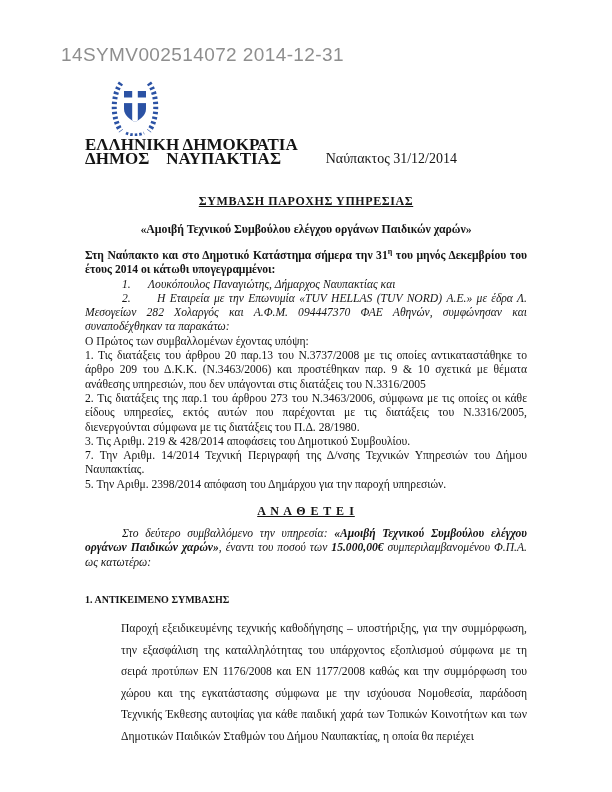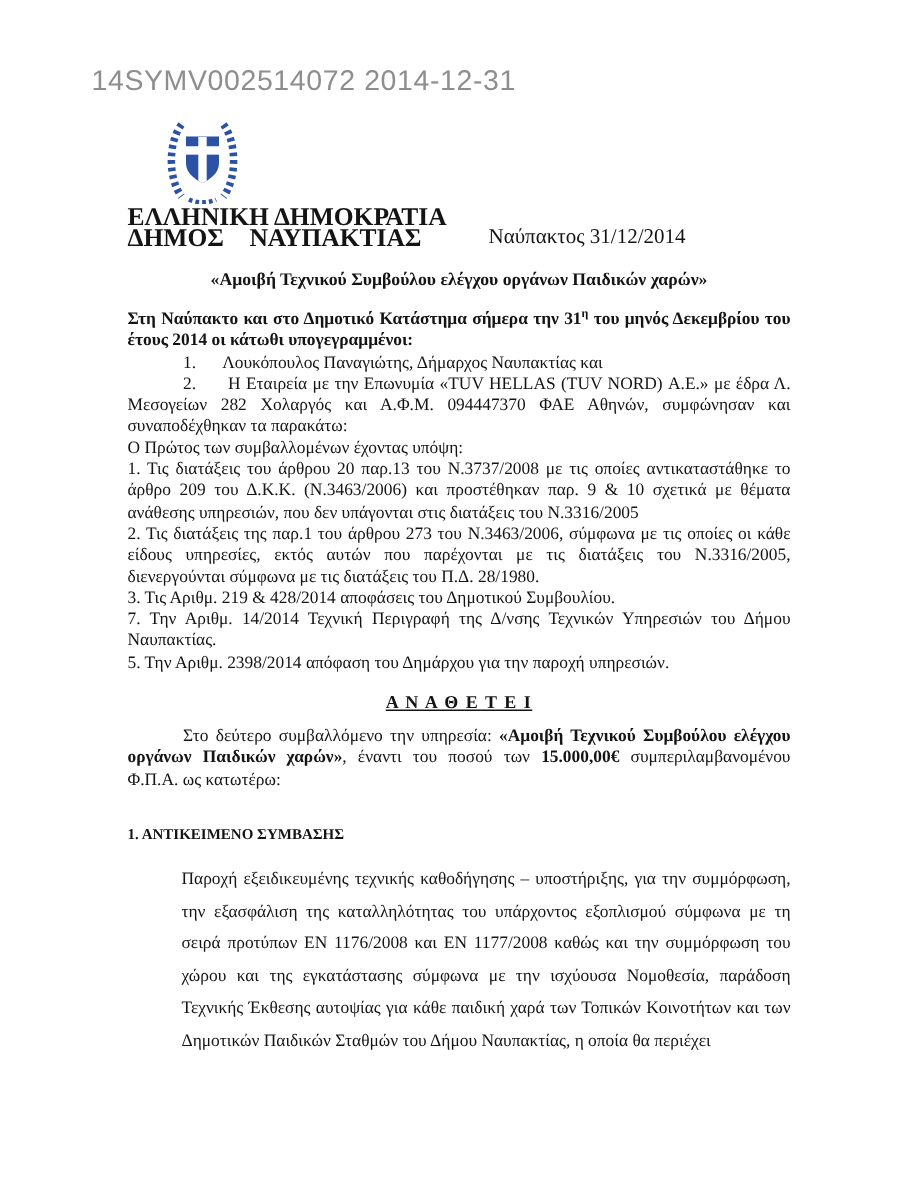--- a/index.html
+++ b/index.html
@@ -30,21 +30,21 @@
   .org-line { font-weight: bold; font-size: 17px; line-height: 14px; }
   .date { margin-left: auto; margin-right: 70px; font-size: 14px; line-height: 14px; }
   .title {
     margin-top: 28px; text-align: center; font-weight: bold;
     font-size: 12px; letter-spacing: 0.6px; text-decoration: underline;
     line-height: 15px;
   }
   .subtitle { margin-top: 13px; text-align: center; font-weight: bold; font-size: 11.8px; line-height: 14px; }
   .para { margin: 0; font-size: 11.6px; line-height: 14.3px; text-align: justify; }
   .intro { margin-top: 13px; font-weight: bold; }
-  .indented { text-indent: 37px; }
+  .indented { text-indent: 37px; font-style: italic; }
   .award {
     margin-top: 12px; text-align: center; font-weight: bold;
     font-size: 12px; letter-spacing: 1px; text-decoration: underline;
     line-height: 15px;
   }
   .assignment { margin-top: 8px; }
   .section-heading { margin-top: 22px; font-weight: bold; font-size: 10px; line-height: 15px; }
   .spaced { margin-top: 11px; line-height: 21.6px; margin-left: 36px; }
   sup { font-size: 8px; vertical-align: super; line-height: 0; }
   b { font-weight: bold; }
@@ -79,20 +79,21 @@
     </div>
 
     <div class="header-row">
       <div>
         <div class="org-line">ΕΛΛΗΝΙΚΗ ΔΗΜΟΚΡΑΤΙΑ</div>
         <div class="org-line">ΔΗΜΟΣ&nbsp;&nbsp;&nbsp;&nbsp;ΝΑΥΠΑΚΤΙΑΣ</div>
       </div>
       <div class="date">Ναύπακτος 31/12/2014</div>
     </div>
 
+    <div class="title">ΣΥΜΒΑΣΗ ΠΑΡΟΧΗΣ ΥΠΗΡΕΣΙΑΣ</div>
 
     <div class="subtitle">«Αμοιβή Τεχνικού Συμβούλου ελέγχου οργάνων Παιδικών χαρών»</div>
 
     <p class="para intro"><span>Στη Ναύπακτο και στο Δημοτικό Κατάστημα σήμερα την 31</span><sup>η</sup><span> του μηνός Δεκεμβρίου του έτους 2014 οι κάτωθι υπογεγραμμένοι:</span></p>
 
     <p class="para indented">1.&nbsp;&nbsp;&nbsp;&nbsp;&nbsp;&nbsp;Λουκόπουλος Παναγιώτης, Δήμαρχος Ναυπακτίας και</p>
     <p class="para indented">2.&nbsp;&nbsp;&nbsp;&nbsp;&nbsp;&nbsp;Η Εταιρεία με την Επωνυμία «TUV HELLAS (TUV NORD) Α.Ε.» με έδρα Λ. Μεσογείων 282 Χολαργός και Α.Φ.Μ. 094447370 ΦΑΕ Αθηνών, συμφώνησαν και συναποδέχθηκαν τα παρακάτω:</p>
 
     <p class="para">Ο Πρώτος των συμβαλλομένων έχοντας υπόψη:</p>
 

